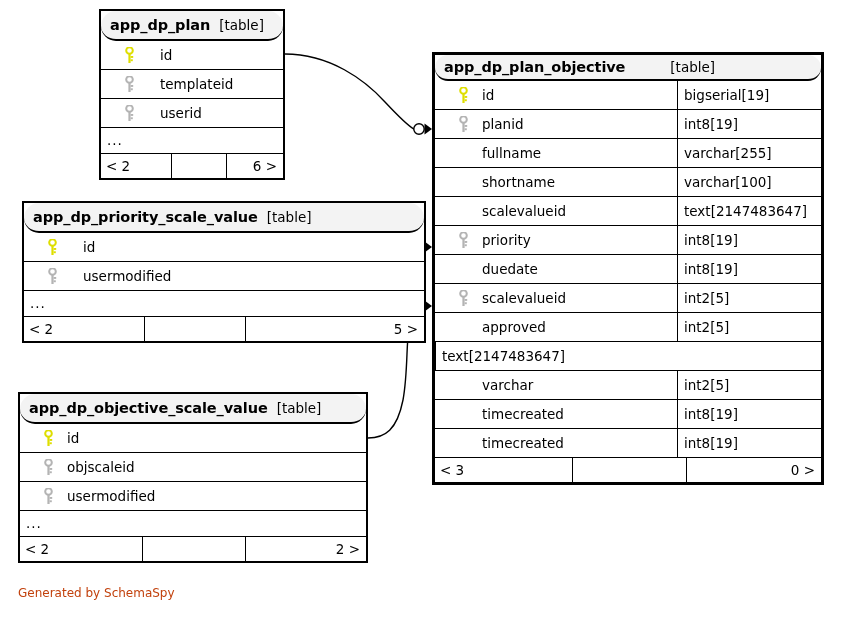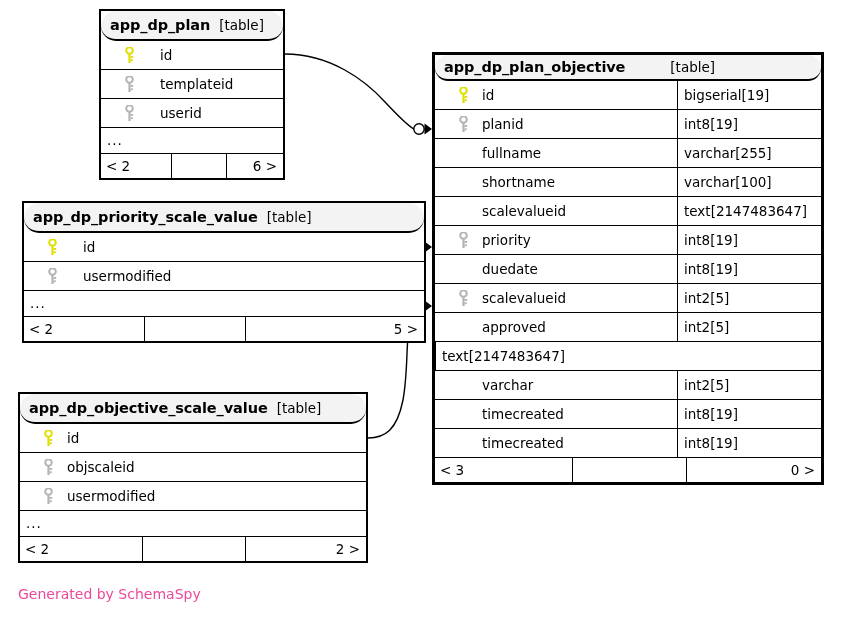--- a/index.html
+++ b/index.html
@@ -188,22 +188,22 @@
   }
   #table-app_dp_plan_objective .col-type-cell { width: 144px; min-width: 144px; text-align: center; }
   #table-app_dp_plan_objective .footer-cell.left { width: 137px; }
   #table-app_dp_plan_objective .footer-cell.mid  { width: 115px; }
 
   
   #footnote {
     position: absolute;
     left: 18px;
     top: 586px;
-    font-size: 14px;
-    color: #ec4899;
+    font-size: 12px;
+    color: #c2410c;
     z-index: 2;
   }
 </style>
 </head>
 <body>
 
 <div id="diagram-canvas">
 
   <svg id="connector-layer" viewBox="0 0 841 617" width="841" height="617">
 

